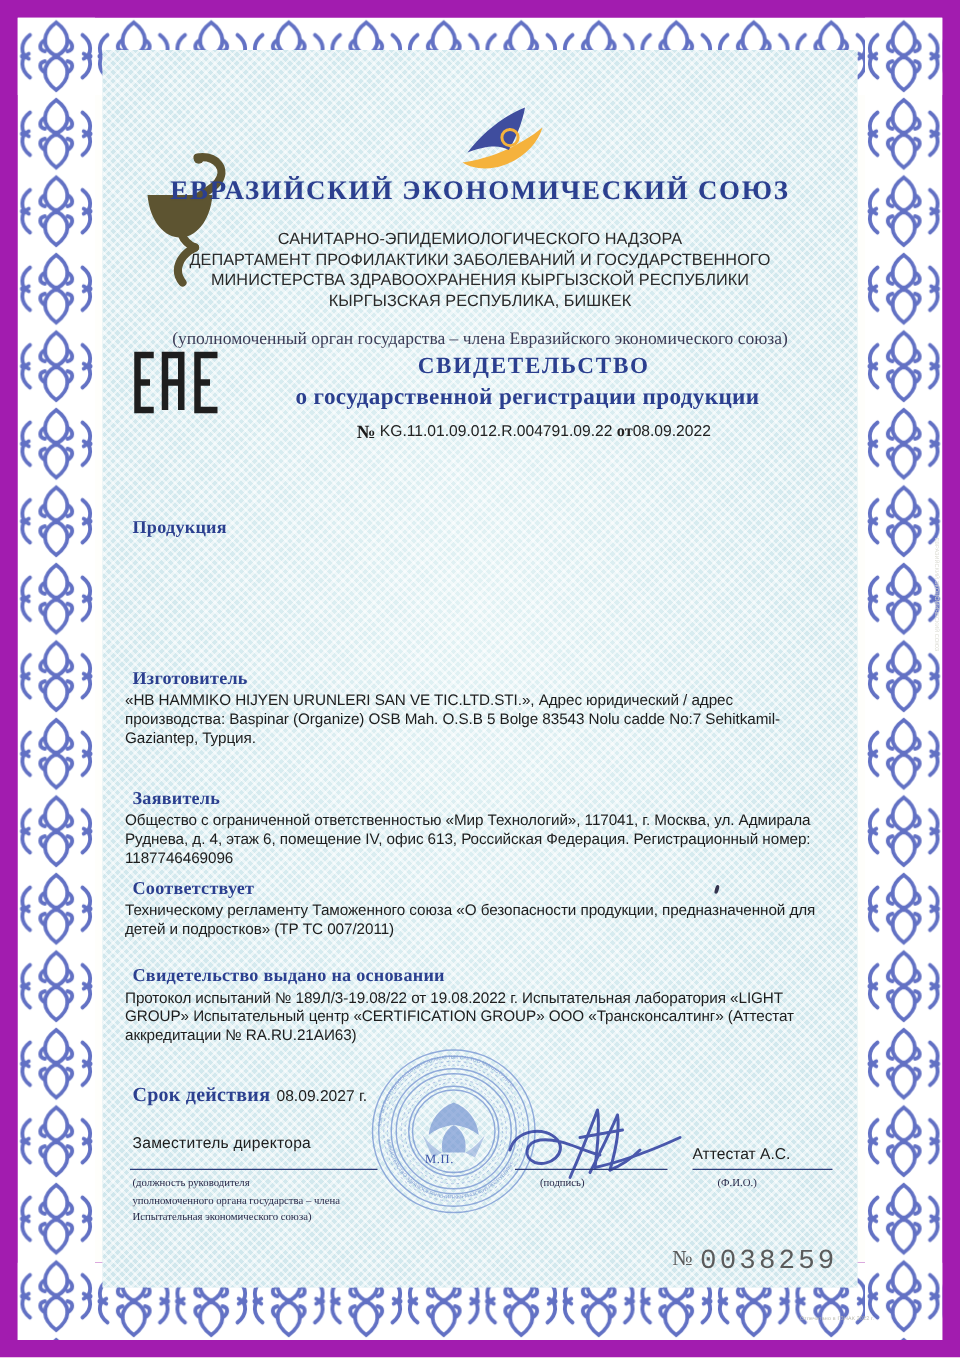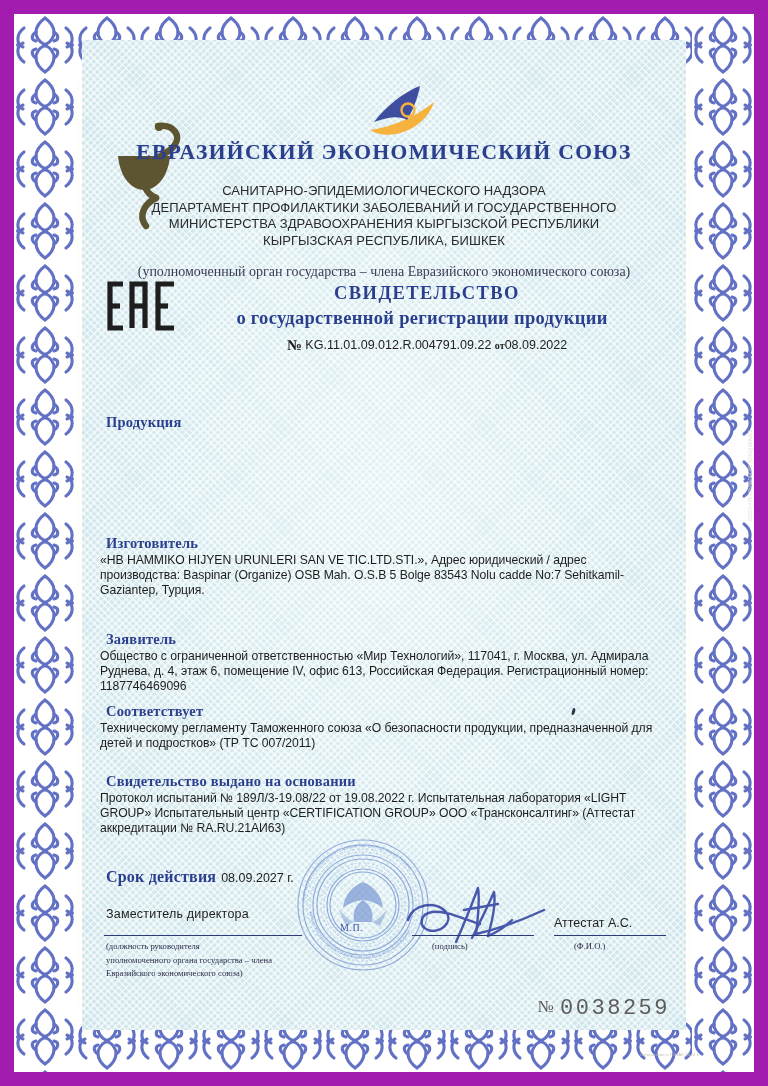--- a/index.html
+++ b/index.html
@@ -113,21 +113,21 @@
   .numsym {
     font-family: "Liberation Serif", serif;
     font-weight: bold;
     font-size: 15px;
     color: #1c1c1c;
     vertical-align: -1px;
   }
   .cert-numline .ot {
     font-family: "Liberation Serif", serif;
     font-weight: bold;
-    font-size: 10px;
+    font-size: 13px;
   }
 
   
   .sec { position: absolute; left: 18px; width: 568px; }
   .sec-h {
     font-family: "Liberation Serif", serif;
     font-weight: bold;
     font-size: 14.5px;
     color: #2b3f8f;
     letter-spacing: .2px;
@@ -420,21 +420,21 @@
 
     <div class="rule rule-post"></div>
     <div class="rule rule-sign"></div>
     <div class="rule rule-fio"></div>
 
     <div class="fio">Аттестат А.С.</div>
 
     <div class="cap cap-post">
       <div>(должность руководителя</div>
       <div>уполномоченного органа государства – члена</div>
-      <div>Евразийского экономического союза)</div>
+      <div>Испытательная экономического союза)</div>
     </div>
     <div class="cap cap-sign">(подпись)</div>
     <div class="cap cap-fio">(Ф.И.О.)</div>
 
     <div class="serial">
       <span class="nsym">№</span><span class="digits">0038259</span>
     </div>
 
   </div>
 

